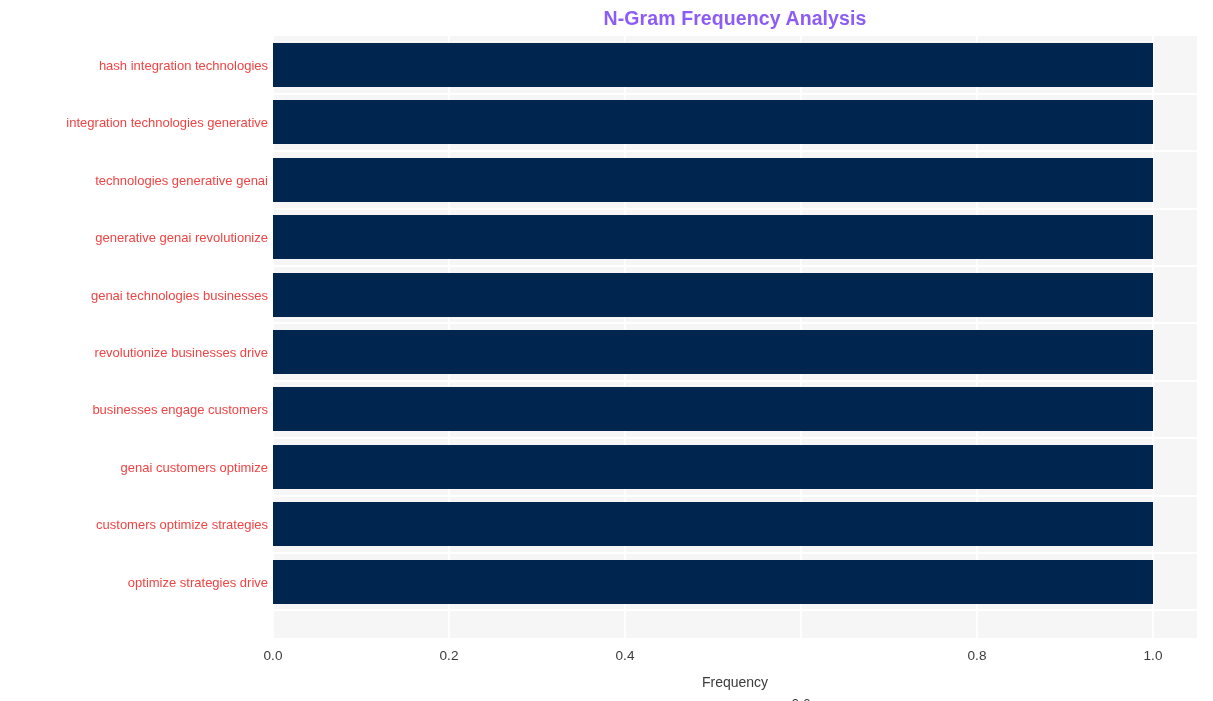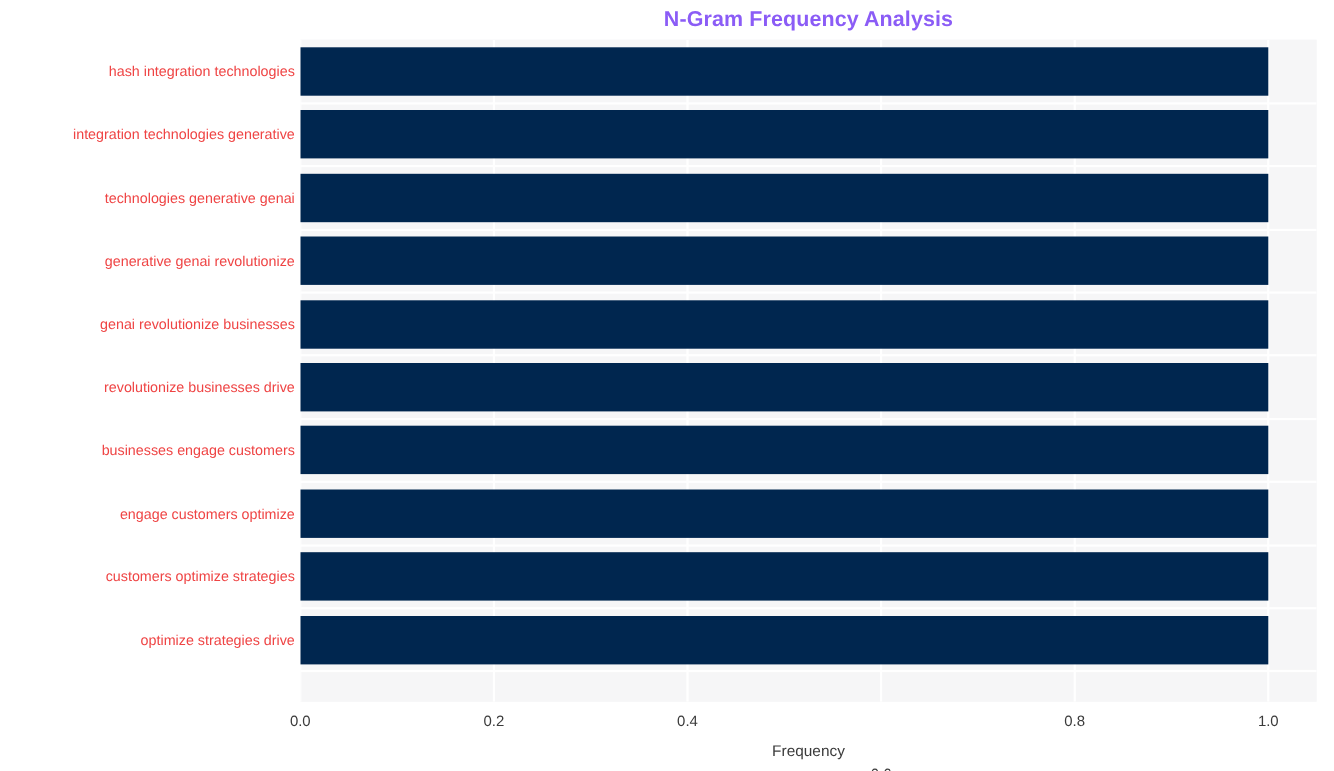--- a/index.html
+++ b/index.html
@@ -156,24 +156,24 @@
       <div class="hgrid" style="top: 515.9px;"></div>
       <div class="bar" title="optimize strategies drive: 1" style="top: 523.6px; height: 44px; width: 880px; background: rgb(0, 38, 79);"></div>
       <div class="hgrid" style="top: 573.3px;"></div>
     </div>
 
   <div id="y-axis-labels">
       <div class="ytick" style="top: 65px;">hash integration technologies</div>
       <div class="ytick" style="top: 122.4px;">integration technologies generative</div>
       <div class="ytick" style="top: 179.8px;">technologies generative genai</div>
       <div class="ytick" style="top: 237.2px;">generative genai revolutionize</div>
-      <div class="ytick" style="top: 294.6px;">genai revolutionize businesses</div>
+      <div class="ytick" style="top: 294.6px;">genai technologies businesses</div>
       <div class="ytick" style="top: 352px;">revolutionize businesses drive</div>
       <div class="ytick" style="top: 409.4px;">businesses engage customers</div>
-      <div class="ytick" style="top: 466.8px;">engage customers optimize</div>
+      <div class="ytick" style="top: 466.8px;">genai customers optimize</div>
       <div class="ytick" style="top: 524.2px;">customers optimize strategies</div>
       <div class="ytick" style="top: 581.6px;">optimize strategies drive</div>
     </div>
 
   <div id="x-axis-labels">
       <div class="xtick" style="left: 273px;">0.0</div>
       <div class="xtick" style="left: 449px;">0.2</div>
       <div class="xtick" style="left: 625px;">0.4</div>
       <div class="xtick" style="left: 801px; margin-top: 48px;">0.6</div>
       <div class="xtick" style="left: 977px;">0.8</div>

